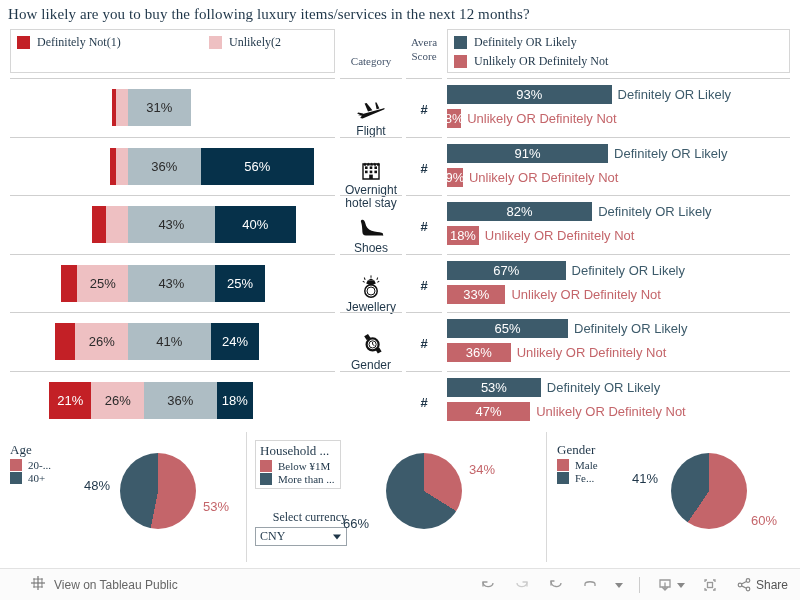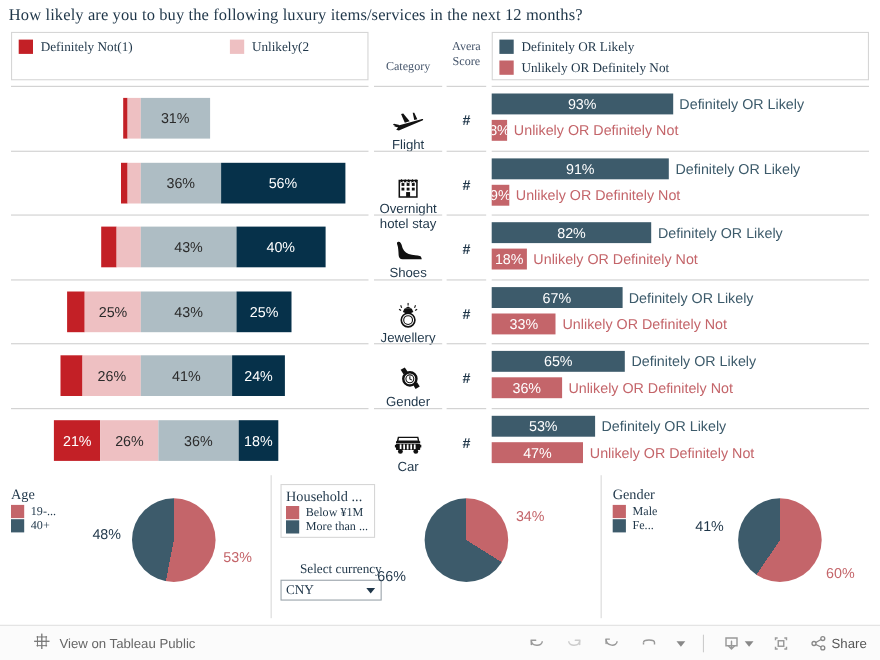--- a/index.html
+++ b/index.html
@@ -523,61 +523,40 @@
         <div class="rowline l1"></div>
         <div class="rowline l2"></div>
         <div class="rowline l3"></div>
         <div class="rowline l4"></div>
         <div class="stack" style="left: 33.06px;">
           <div class="seg s1" style="width: 42.42px; margin-left: 16px;">21%</div>
           <div class="seg s2" style="width: 52.52px;">26%</div>
           <div class="seg s3" style="width: 72.72px;">36%</div>
           <div class="seg s4" style="width: 36.36px;">18%</div>
         </div>
-        <div class="cat">
-          <div class="ico">
-            <svg width="30" height="22" viewBox="0 0 30 22">
-              <g fill="#111">
-                <path d="M4 8.2 L26 8.2 L26 10 L4 10 Z"></path>
-                <path d="M6.2 4.6 L23.8 4.6 L24.6 8.2 L5.4 8.2 Z" fill="none" stroke="#111" stroke-width="1.3"></path>
-                <rect x="4" y="10.4" width="22" height="5.6" rx="0.6"></rect>
-                <rect x="7.4" y="11" width="1.6" height="4.6" fill="#fff"></rect>
-                <rect x="10.6" y="11" width="1.6" height="4.6" fill="#fff"></rect>
-                <rect x="13.8" y="11" width="1.6" height="4.6" fill="#fff"></rect>
-                <rect x="17" y="11" width="1.6" height="4.6" fill="#fff"></rect>
-                <rect x="20.2" y="11" width="1.6" height="4.6" fill="#fff"></rect>
-                <circle cx="8" cy="17.4" r="2.2"></circle>
-                <circle cx="22" cy="17.4" r="2.2"></circle>
-                <rect x="3" y="11.4" width="1.6" height="2.4"></rect>
-                <rect x="25.4" y="11.4" width="1.6" height="2.4"></rect>
-              </g>
-            </svg>
-          </div>
-          <div class="cname">Car</div>
-        </div>
         <div class="avgscore">#</div>
         <div class="pair">
           <div class="pbar top">
             <div class="fill" style="width: 93.81px;">53%</div>
             <div class="plabel">Definitely OR Likely</div>
           </div>
           <div class="pbar bot">
             <div class="fill" style="width: 83.19px;">47%</div>
             <div class="plabel">Unlikely OR Definitely Not</div>
           </div>
         </div>
       </div>
     </div>
 
   <div class="panel p1">
     <div class="mini-legend noborder">
       <div class="ml-title">Age</div>
       <div class="ml-item">
         <span class="sw" style="background:#c4656a"></span>
-        <span>19-...</span>
+        <span>20-...</span>
       </div>
       <div class="ml-item">
         <span class="sw" style="background:#3d5b6b"></span>
         <span>40+</span>
       </div>
     </div>
     <div class="pie-wrap" style="left:120px; top:21px;">
       <div class="pie" style="background: conic-gradient(#c4656a 0deg 191deg, #3d5b6b 191deg 360deg);"></div>
     </div>
     <div class="pie-lab dark" style="left:84px; top:46px;">48%</div>

